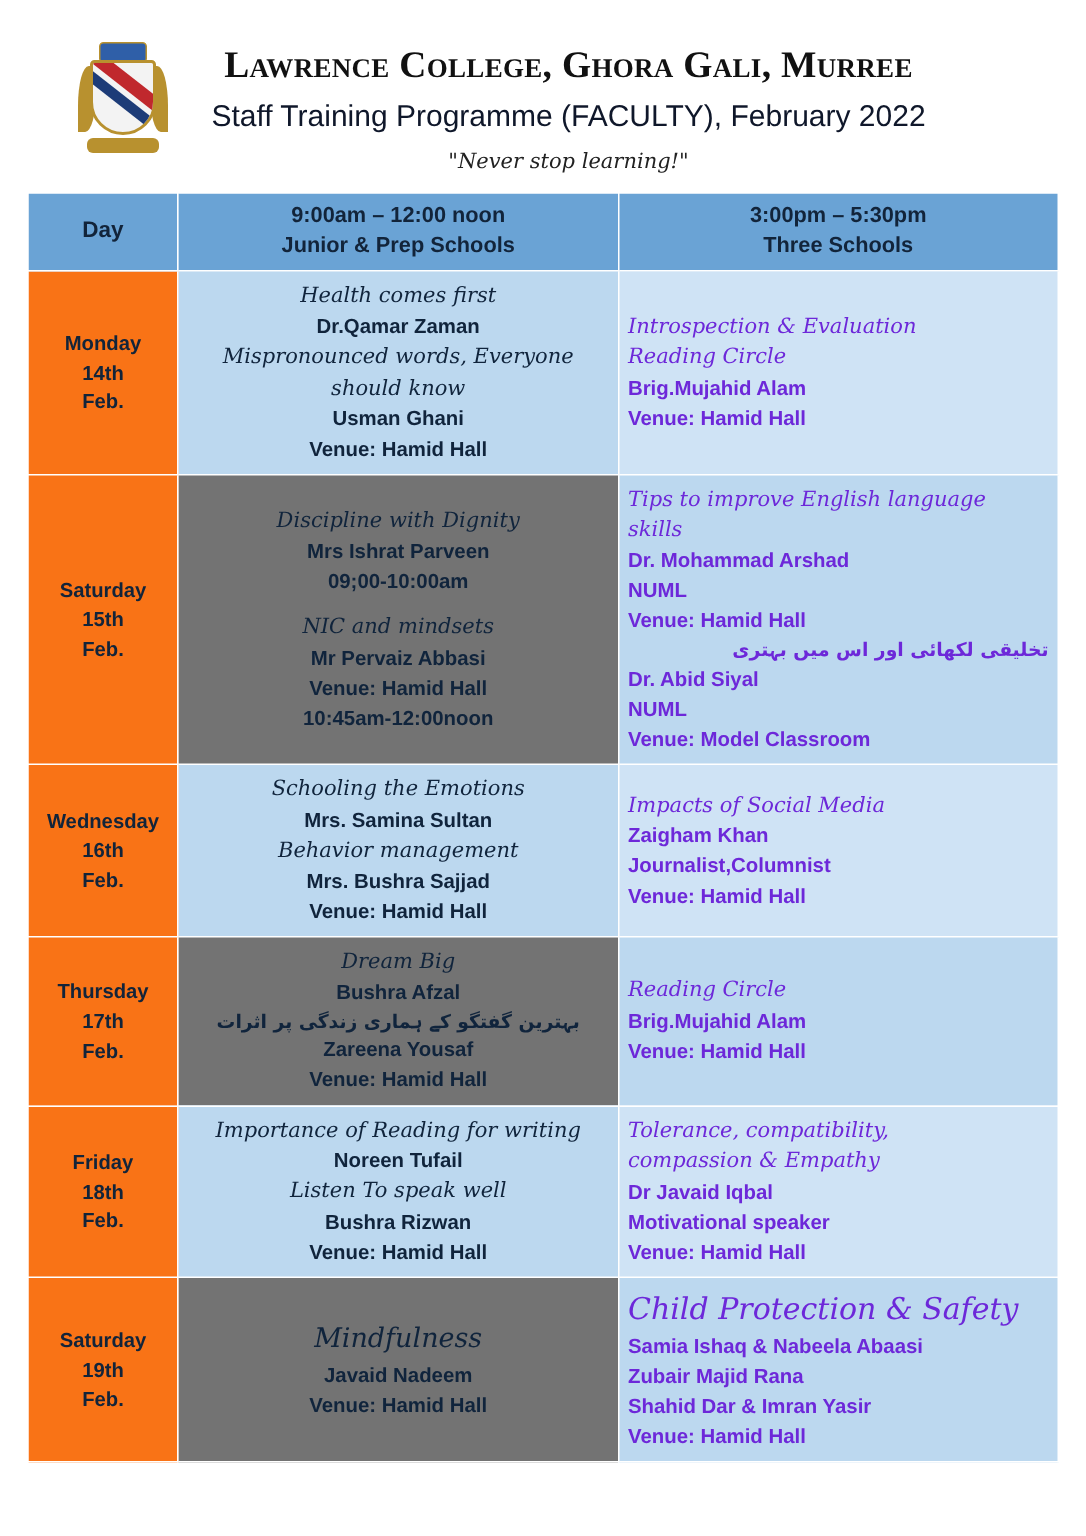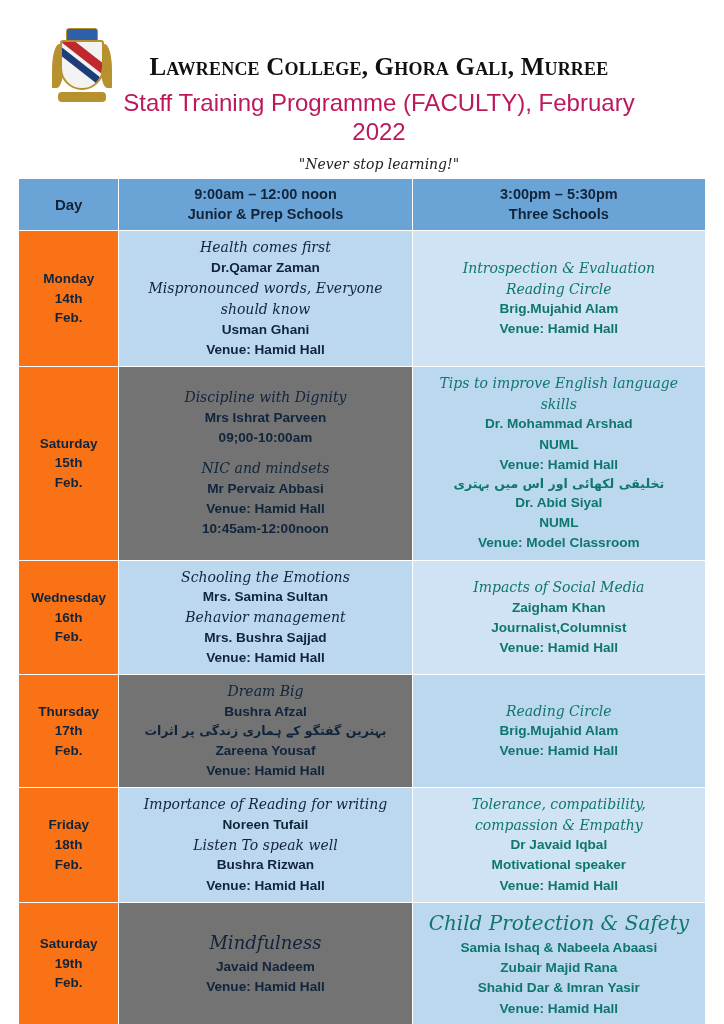--- a/index.html
+++ b/index.html
@@ -28,36 +28,35 @@
     margin-left: 34px;
     margin-top: 2px;
     flex: 0 0 auto;
     position: relative;
   }
   .header-text {
     flex: 1 1 auto;
     text-align: center;
     padding-right: 60px;
     padding-top: 4px;
-    margin-top: 23px;
   }
   .college-title {
     font-family: "Liberation Serif", serif;
     font-weight: bold;
     font-size: 25px;
     letter-spacing: .2px;
     color: #111111;
     font-variant: small-caps;
     text-transform: capitalize;
     line-height: 1.15;
   }
   .programme-title {
     font-family: "Liberation Sans", sans-serif;
-    font-size: 24px;
-    color: #be185d;
+    font-size: 20px;
+    color: #0f172a;
     margin-top: 7px;
     line-height: 1.2;
   }
   .tagline {
     font-family: "DejaVu Serif", serif;
     font-style: italic;
     font-size: 14px;
     color: #222222;
     margin-top: 10px;
   }
@@ -97,23 +96,22 @@
   }
   td.morning {
     background: #bcd8ef;
     text-align: center;
     font-size: 13.6px;
     color: #10243c;
     line-height: 1.48;
   }
   td.afternoon {
     background: #cfe3f5;
-    text-align: center;
     font-size: 13.6px;
-    color: #0f766e;
+    color: #6d28d9;
     line-height: 1.48;
   }
   tr.alt td.morning { background: #737373; }
   tr.alt td.afternoon { background: #bcd8ef; }
 
   .ln { display: block; }
   .ln.hand {
     font-family: "DejaVu Serif", serif;
     font-style: italic;
     font-weight: normal;

